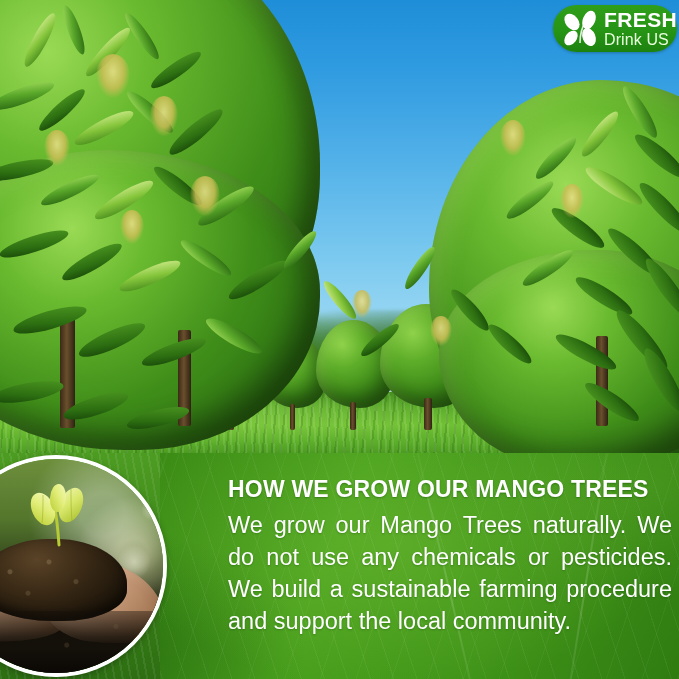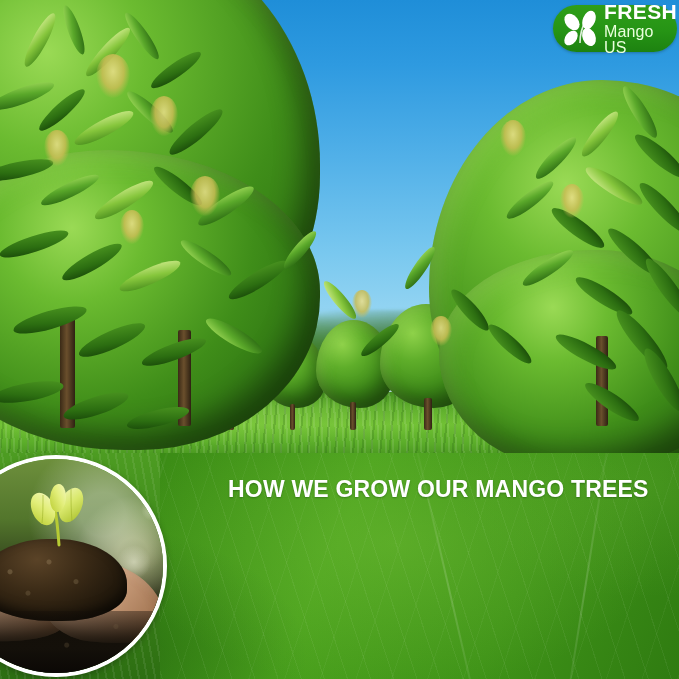--- a/index.html
+++ b/index.html
@@ -395,32 +395,39 @@
       <g fill="#ffffff">
         <ellipse cx="13" cy="13" rx="6.4" ry="9.2" transform="rotate(-38 13 13)"></ellipse>
         <ellipse cx="30" cy="11" rx="6.2" ry="9.6" transform="rotate(22 30 11)"></ellipse>
         <ellipse cx="12" cy="29" rx="5.6" ry="8.2" transform="rotate(38 12 29)"></ellipse>
         <ellipse cx="30" cy="28" rx="6.4" ry="9.4" transform="rotate(-22 30 28)"></ellipse>
       </g>
       <path d="M21 34 C21 26 23 18 27 11" stroke="#ffffff" stroke-width="1.6" fill="none" opacity="0.85"></path>
     </svg>
     <span class="logo-text">
       <span class="logo-fresh">FRESH</span>
-      <span class="logo-sub">Mango US</span>
+      <span class="logo-sub">Drink US</span>
     </span>
   </div>
 
   <div class="panel">
     <div class="panel-veins"></div>
     <div class="panel-midrib"></div>
     <div class="panel-midrib b"></div>
     <div class="panel-midrib c"></div>
 
     <div class="panel-content">
       <div class="headline">HOW WE GROW OUR MANGO TREES</div>
+      <div class="body-copy">
+        <span>We grow our Mango Trees naturally.</span>
+        <span>We do not use any chemicals or</span>
+        <span>pesticides. We build a sustainable</span>
+        <span>farming procedure and support the</span>
+        <span>local community.</span>
+      </div>
     </div>
   </div>
 
   <div class="circle-outer-grass"></div>
 
   <div class="circle-wrap">
     <div class="circle-bg"></div>
 
     <div class="circle-bokeh" style="left:168px; top:86px;  width:34px; height:34px;"></div>
     <div class="circle-bokeh" style="left:192px; top:40px;  width:22px; height:22px;"></div>

